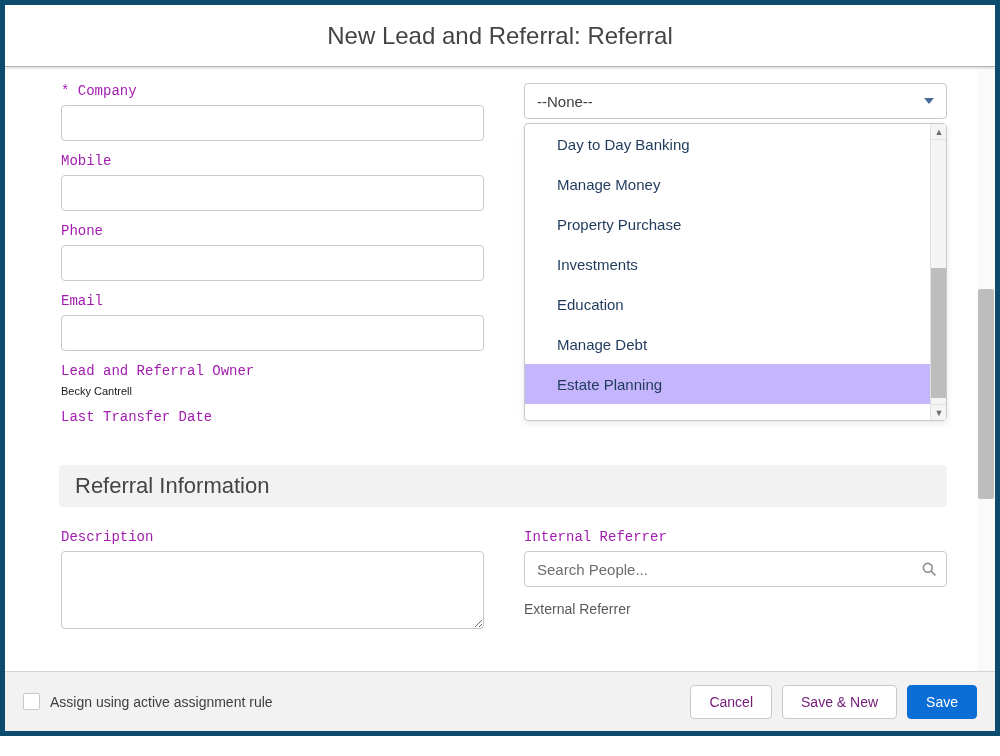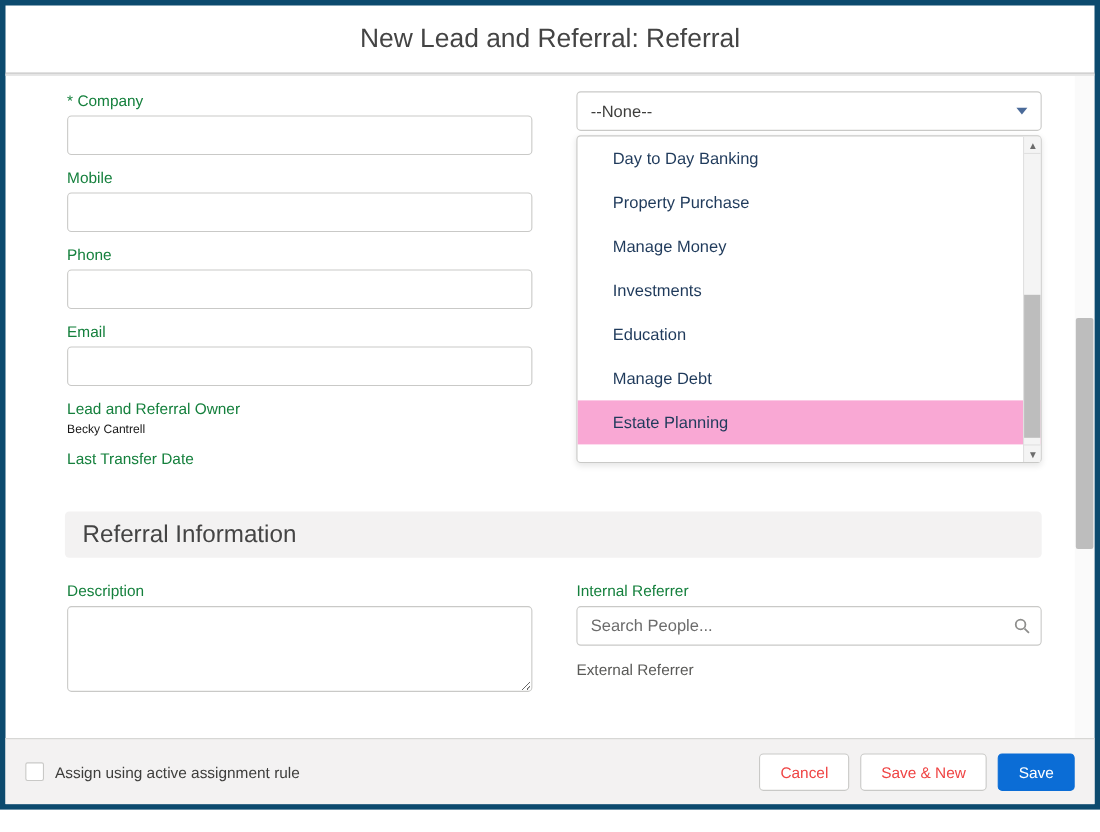--- a/index.html
+++ b/index.html
@@ -5,55 +5,55 @@
   * { box-sizing: border-box; margin: 0; padding: 0; }
   html, body { width: 1000px; height: 756px; font-family: -apple-system, "Segoe UI", "Helvetica Neue", Arial, sans-serif; color: #3e3e3c; background: #fff; overflow: hidden; }
   .window { width: 1000px; height: 736px; border: 5px solid #0c4a6e; position: relative; display: flex; flex-direction: column; }
   .titlebar { height: 62px; display: flex; align-items: center; justify-content: center; border-bottom: 1px solid #b3b3b3; }
   .titlebar h1 { font-size: 24px; font-weight: 400; color: #444; }
   .scroll-area { flex: 1; position: relative; overflow: hidden; border-top: 2px solid #e5e5e5; }
   .content { position: absolute; top: 0; left: 0; right: 18px; bottom: 0; padding: 14px 30px 0 56px; overflow: hidden; }
   .two-col { display: flex; gap: 40px; }
   .col { flex: 1; min-width: 0; }
   .field { margin-bottom: 12px; }
-  .field-label { font-size: 14px; color: #15803d; margin-bottom: 6px; display: block; }
+  .field-label { font-size: 14px; color: #a21caf; margin-bottom: 6px; display: block; font-family: Liberation Mono, monospace; }
   .req::before { content: "* "; }
   .text-input, .combo-input, .textarea-input, .lookup-input {
     width: 100%; height: 36px; border: 1px solid #c9c9c7; border-radius: 4px;
     background: #fff; font-size: 15px; padding: 0 12px; color: #3e3e3c;
   }
   .textarea-input { height: 78px; padding: 8px 12px; resize: both; }
   .static-value { font-size: 11px; color: #181818; margin-top: 6px; }
   .combo { position: relative; }
   .combo-input { display: flex; align-items: center; justify-content: space-between; cursor: pointer; }
   .combo-input .caret { width: 0; height: 0; border-left: 5px solid transparent; border-right: 5px solid transparent; border-top: 6px solid #4a6a99; }
   .dropdown { position: absolute; top: 40px; left: 0; right: 0; background: #fff; border: 1px solid #c9c9c7; border-radius: 4px; box-shadow: 0 2px 6px rgba(0,0,0,0.1); z-index: 5; }
   .dropdown-inner { position: relative; height: 296px; overflow: hidden; }
   .opt { height: 40px; display: flex; align-items: center; padding: 0 32px; font-size: 15px; color: #1f3a5b; cursor: pointer; }
-  .opt.hovered { background: #f9a8d4; text-align: right; }
+  .opt.hovered { background: #c4b5fd; text-align: right; }
   .dd-scrolltrack { position: absolute; right: 0; top: 0; bottom: 0; width: 16px; background: #f4f4f4; border-left: 1px solid #e0e0e0; }
   .dd-arrow { width: 16px; height: 16px; display: flex; align-items: center; justify-content: center; font-size: 9px; color: #6c6c6c; }
   .dd-arrow.up { border-bottom: 1px solid #e0e0e0; }
   .dd-arrow.down { position: absolute; bottom: 0; border-top: 1px solid #e0e0e0; }
   .dd-thumb { position: absolute; left: 0; right: 0; top: 144px; height: 130px; background: #bdbdbd; }
   .lookup-wrap { position: relative; }
   .lookup-input { padding-right: 34px; }
   .lookup-input::placeholder { color: #6c6c6c; }
   .lookup-icon { position: absolute; right: 10px; top: 50%; transform: translateY(-50%); width: 16px; height: 16px; }
   .section-header { height: 42px; background: #f3f2f2; border-radius: 4px; display: flex; align-items: center; padding: 0 16px; margin: 28px 0 22px -2px; }
   .section-header h2 { font-size: 22px; font-weight: 400; color: #444; }
   .faded-below { color: #5a5a58; font-size: 14px; margin-top: 14px; }
   .main-scrolltrack { position: absolute; right: 0; top: 0; bottom: 0; width: 18px; background: #fafafa; }
   .main-thumb { position: absolute; left: 1px; right: 1px; top: 220px; height: 210px; background: #bdbdbd; border-radius: 2px; }
   .footer { height: 60px; background: #f3f2f2; border-top: 1px solid #d4d4d2; display: flex; align-items: center; padding: 0 18px; gap: 34px; }
   .chk-wrap { display: flex; align-items: center; gap: 10px; }
   .checkbox { width: 17px; height: 17px; background: #fff; border: 1px solid #c9c9c7; border-radius: 2px; }
   .chk-label { font-size: 14px; color: #3e3e3c; }
   .footer-actions { margin-left: auto; display: flex; gap: 10px; }
-  .btn { height: 34px; padding: 0 18px; border-radius: 4px; font-size: 14px; cursor: pointer; background: #fff; border: 1px solid #c9c9c7; color: #ef4444; }
+  .btn { height: 34px; padding: 0 18px; border-radius: 4px; font-size: 14px; cursor: pointer; background: #fff; border: 1px solid #c9c9c7; color: #701a75; }
   .btn.primary { background: #0b6dd6; border-color: #0b6dd6; color: #fff; }
   svg.mag { stroke: #8e8e8c; fill: none; stroke-width: 2; }
 </style>
 </head>
 <body>
 
 <div class="window">
 
   <div class="titlebar">
     <h1>New Lead and Referral: Referral</h1>
@@ -100,22 +100,22 @@
 
           <div class="field">
             <div class="combo">
               <div class="combo-input">
                 <span>--None--</span>
                 <span class="caret"></span>
               </div>
               <div class="dropdown">
                 <div class="dropdown-inner">
                   <div class="opt">Day to Day Banking</div>
+                  <div class="opt">Manage Money</div>
                   <div class="opt">Property Purchase</div>
-                  <div class="opt">Manage Money</div>
                   <div class="opt">Investments</div>
                   <div class="opt">Education</div>
                   <div class="opt">Manage Debt</div>
                   <div class="opt hovered">Estate Planning</div>
                   <div class="dd-scrolltrack">
                     <div class="dd-arrow up">▲</div>
                     <div class="dd-thumb"></div>
                     <div class="dd-arrow down">▼</div>
                   </div>
                 </div>

